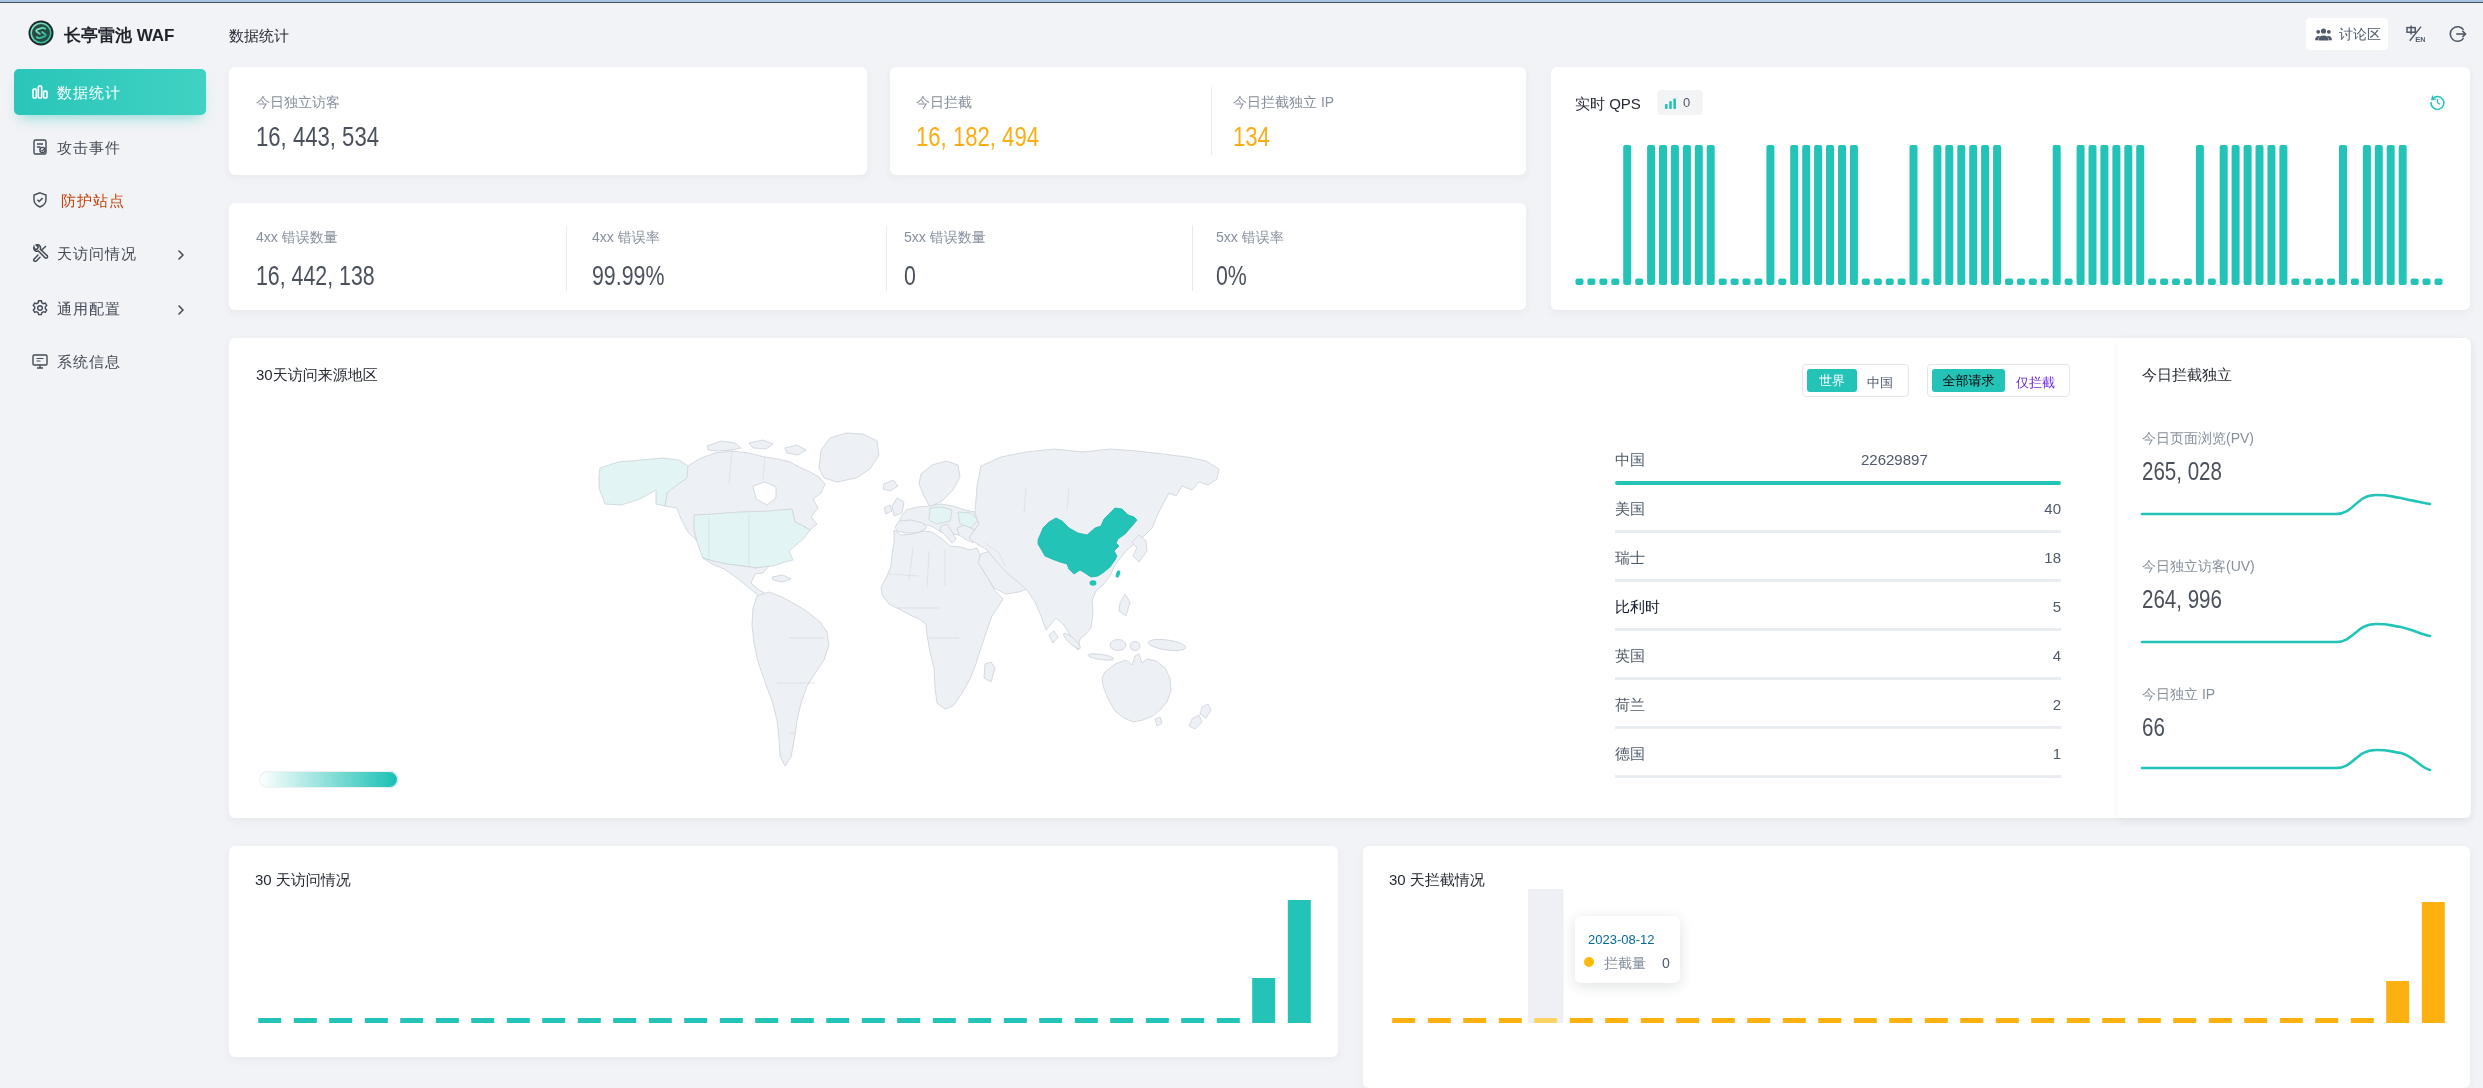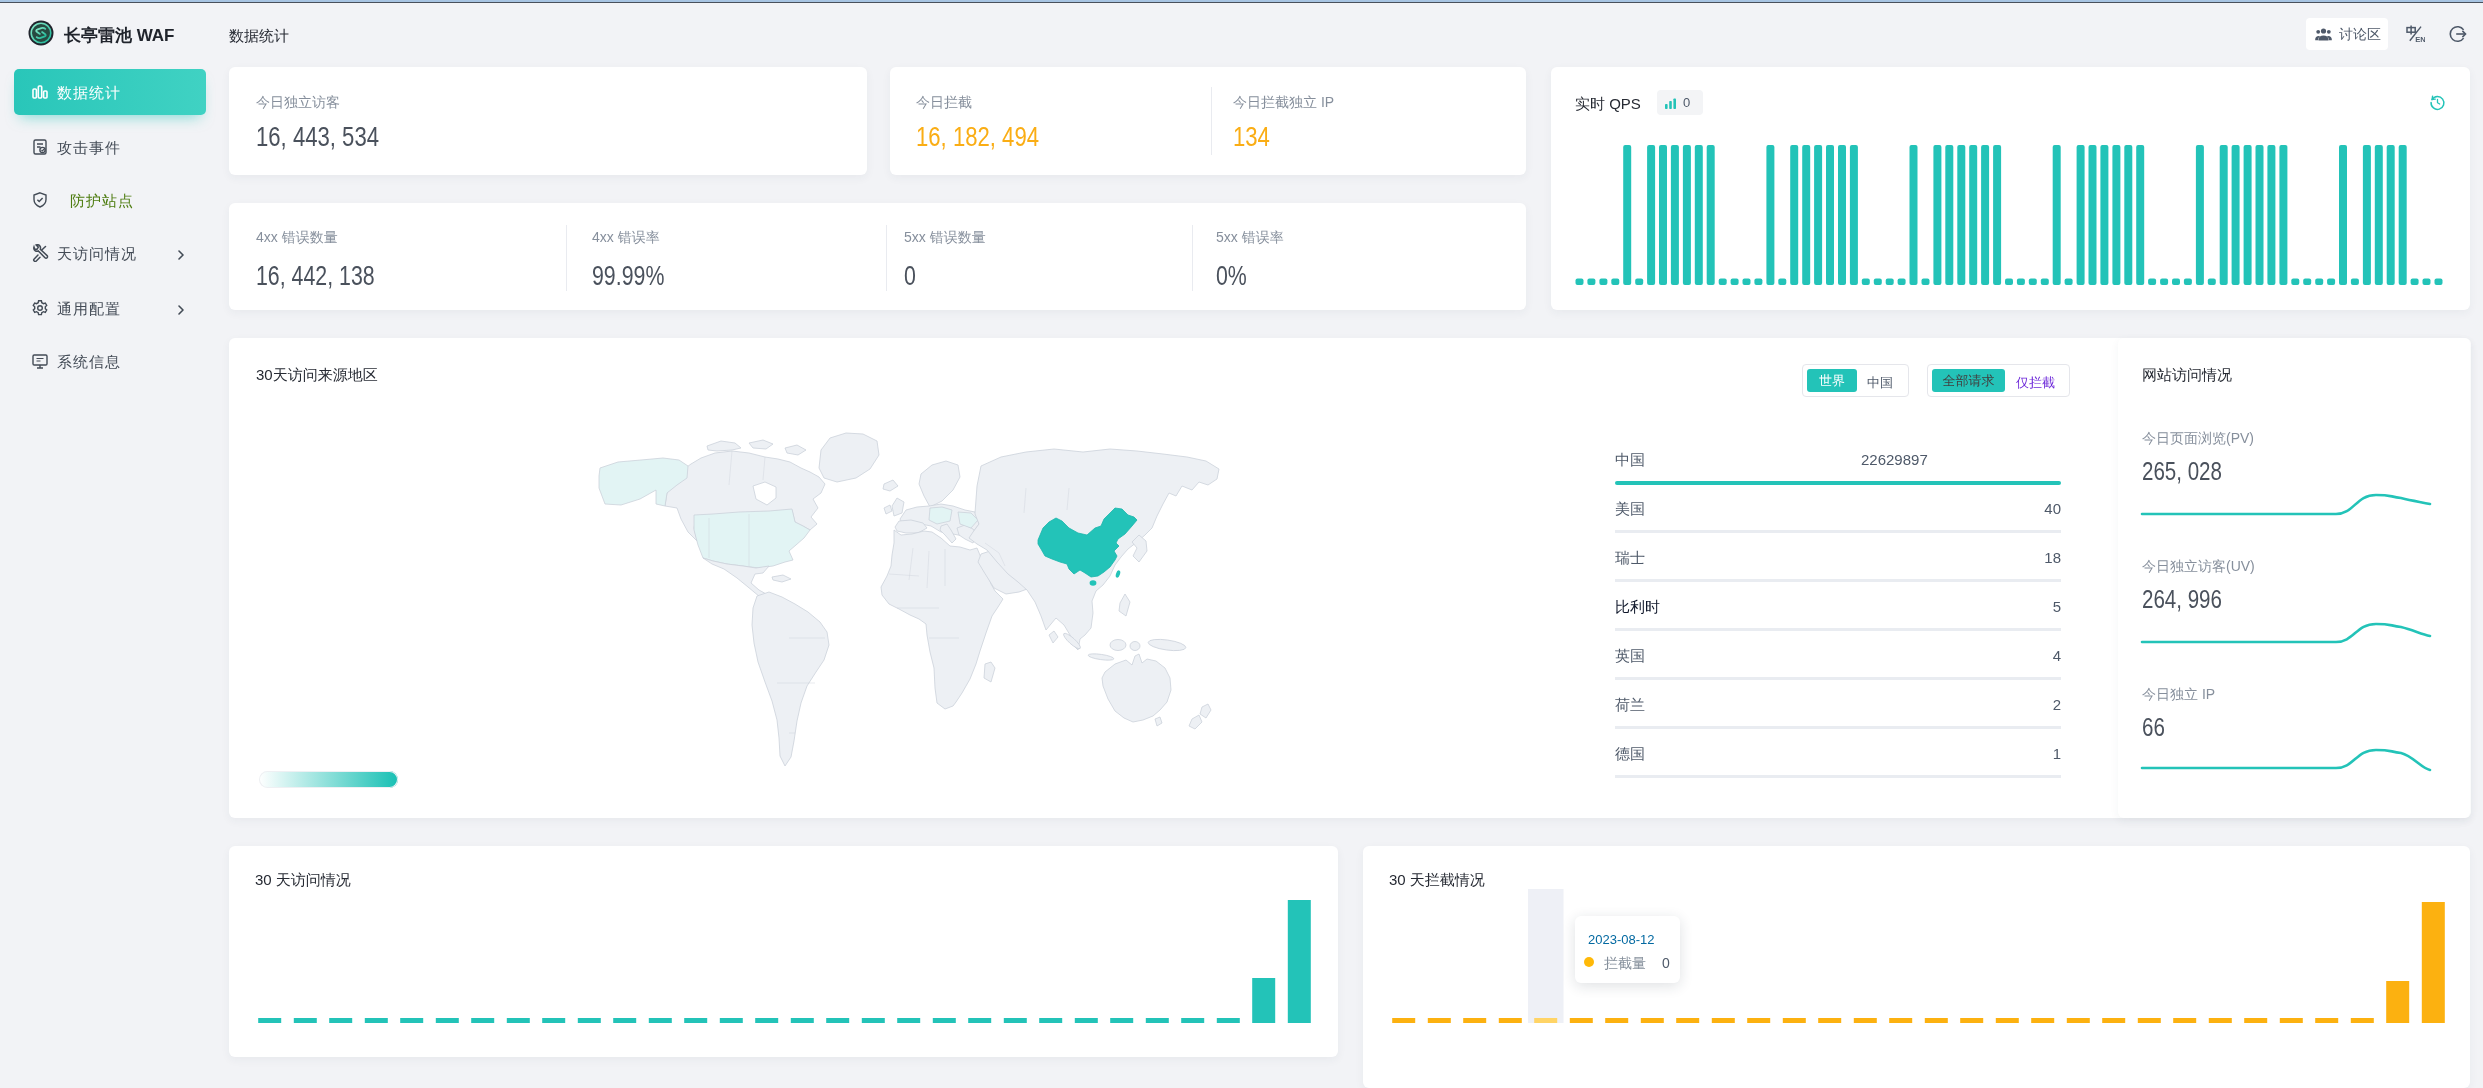--- a/index.html
+++ b/index.html
@@ -46,21 +46,21 @@
       </svg></span>
   <span style="position:absolute;left:43px;top:14.5px;font-size:15px;color:#434b56;letter-spacing:1px">攻击事件</span>
 </div>
 <div style="position:absolute;left:14px;top:177px;width:192px;height:46px">
   <span style="position:absolute;left:17px;top:14px"><svg width="18" height="18" viewBox="0 0 18 18">
         <g fill="none" stroke="#434b56" stroke-width="1.4">
           <path d="M9 1.8l6 2.2v4.5c0 3.6-2.5 6.1-6 7.5-3.5-1.4-6-3.9-6-7.5V4z"></path>
           <path d="M6.4 8.8l1.8 1.8 3.4-3.6"></path>
         </g>
       </svg></span>
-  <span style="position:absolute;left:56px;top:14.5px;font-size:15px;color:#4d7c0f;letter-spacing:1px">防护站点</span>
+  <span style="position:absolute;left:47px;top:14.5px;font-size:15px;color:#c2410c;letter-spacing:1px">防护站点</span>
 </div>
 <div style="position:absolute;left:14px;top:230px;width:192px;height:46px">
   <span style="position:absolute;left:17px;top:14px"><svg width="18" height="18" viewBox="0 0 18 18">
         <g fill="none" stroke="#434b56" stroke-width="1.5" stroke-linecap="round">
           <path d="M3 3c-.5 1.6 0 3 1.3 3.8 1 .6 2 .7 3 .2L14 13.7c.6.7 1.5.7 2.1 0 .6-.6.6-1.5 0-2.1L9.3 5.2c.4-1 .3-2-.3-3C8.2.9 6.7.4 5.2 1l2.2 2.2-1.5 2.3L3.6 5z"></path>
           <path d="M14.5 2.5L10.8 6M7 11l-3.8 3.9c-.6.6-.6 1.5 0 2.1.6.6 1.5.6 2.1 0L9 13.3"></path>
         </g>
       </svg></span>
   <span style="position:absolute;left:43px;top:14.5px;font-size:15px;color:#434b56;letter-spacing:1px">天访问情况</span>
     <span style="position:absolute;right:19px;top:17px"><svg width="12" height="12" viewBox="0 0 12 12">
@@ -296,21 +296,21 @@
       <path d="M560,395 L566,395" fill="none" stroke="#ccd2db" stroke-width="0.6" opacity="0.7"></path>
       <path d="M480,180 L480,220" fill="none" stroke="#ccd2db" stroke-width="0.6" opacity="0.7"></path>
       <path d="M520,176 L520,228" fill="none" stroke="#ccd2db" stroke-width="0.6" opacity="0.7"></path>
     </svg>
 
   <div style="position:absolute;left:1573px;top:26px;width:107px;height:33px;border:1px solid #e5e6eb;background:#fff;border-radius:4px">
     <div style="position:absolute;left:4px;top:4px;width:50px;height:23px;background:#23c3b8;border-radius:3px;color:#fff;font-size:13px;text-align:center;line-height:23px">世界</div>
     <span style="position:absolute;left:64px;top:9px;font-size:13px;color:#4e5969">中国</span>
   </div>
   <div style="position:absolute;left:1698px;top:26px;width:143px;height:33px;border:1px solid #e5e6eb;background:#fff;border-radius:4px">
-    <div style="position:absolute;left:4px;top:4px;width:73px;height:23px;background:#23c3b8;border-radius:3px;color:#404040;font-size:13px;text-align:center;line-height:23px">全部请求</div>
+    <div style="position:absolute;left:4px;top:4px;width:73px;height:23px;background:#23c3b8;border-radius:3px;color:#000000;font-size:13px;text-align:center;line-height:23px">全部请求</div>
     <span style="position:absolute;left:88px;top:9px;font-size:13px;color:#6d28d9">仅拦截</span>
   </div>
   <div style="position:absolute;left:1386px;top:113px;font-size:15px;color:#4e5969">中国</div>
     <div style="position:absolute;left:1632px;top:113px;width:200px;font-size:15px;color:#4e5969">22629897</div>
     <div style="position:absolute;left:1386px;top:143px;width:446px;height:4px;border-radius:2px;background:#23c3b8"></div>
     <div style="position:absolute;left:1386px;top:162px;font-size:15px;color:#4e5969">美国</div>
     <div style="position:absolute;left:1632px;top:162px;width:200px;text-align:right;font-size:15px;color:#4e5969">40</div>
     <div style="position:absolute;left:1386px;top:192px;width:446px;height:3px;background:#e9ecf1"></div>
     <div style="position:absolute;left:1386px;top:211px;font-size:15px;color:#4e5969">瑞士</div>
     <div style="position:absolute;left:1632px;top:211px;width:200px;text-align:right;font-size:15px;color:#4e5969">18</div>
@@ -324,21 +324,21 @@
     <div style="position:absolute;left:1386px;top:358px;font-size:15px;color:#4e5969">荷兰</div>
     <div style="position:absolute;left:1632px;top:358px;width:200px;text-align:right;font-size:15px;color:#4e5969">2</div>
     <div style="position:absolute;left:1386px;top:388px;width:446px;height:3px;background:#e9ecf1"></div>
     <div style="position:absolute;left:1386px;top:407px;font-size:15px;color:#4e5969">德国</div>
     <div style="position:absolute;left:1632px;top:407px;width:200px;text-align:right;font-size:15px;color:#4e5969">1</div>
     <div style="position:absolute;left:1386px;top:437px;width:446px;height:3px;background:#e9ecf1"></div>
   <div style="position:absolute;left:30px;top:433px;width:139px;height:17px;border-radius:9px;background:linear-gradient(90deg,#ffffff,#18c0b4);box-shadow:inset 0 0 0 1px #eef0f3"></div>
 </div>
 
 <div class="card" style="left:2118px;top:338px;width:352px;height:480px">
-  <span class="ttl" style="left:24px;top:28px">网站访问情况</span>
+  <span class="ttl" style="left:24px;top:28px">今日拦截独立</span>
   <span class="lbl" style="left:24px;top:92px">今日页面浏览(PV)</span>
   <span class="val" style="left:24px;top:118px;font-size:26px">265, 028</span>
   <span class="lbl" style="left:24px;top:220px">今日独立访客(UV)</span>
   <span class="val" style="left:24px;top:246px;font-size:26px">264, 996</span>
   <span class="lbl" style="left:24px;top:348px">今日独立 IP</span>
   <span class="val" style="left:24px;top:374px;font-size:26px">66</span>
   <svg width="352" height="480" viewBox="0 0 352 480" style="position:absolute;left:0;top:0">
     <path d="M24,176 L218,176 C236,176 238,157 258,157 C272,157 270,158 283,160 C295,163 303,164 312,166" fill="none" stroke="#23c3b8" stroke-width="2.6" stroke-linecap="round"></path>
     <path d="M24,304 L218,304 C236,304 238,286 258,286 C272,286 270,287 283,289 C295,292 303,296 312,298" fill="none" stroke="#23c3b8" stroke-width="2.6" stroke-linecap="round"></path>
     <path d="M24,430 L218,430 C236,430 238,412 258,412 C272,412 270,413 283,415 C295,418 303,430 312,432" fill="none" stroke="#23c3b8" stroke-width="2.6" stroke-linecap="round"></path>

